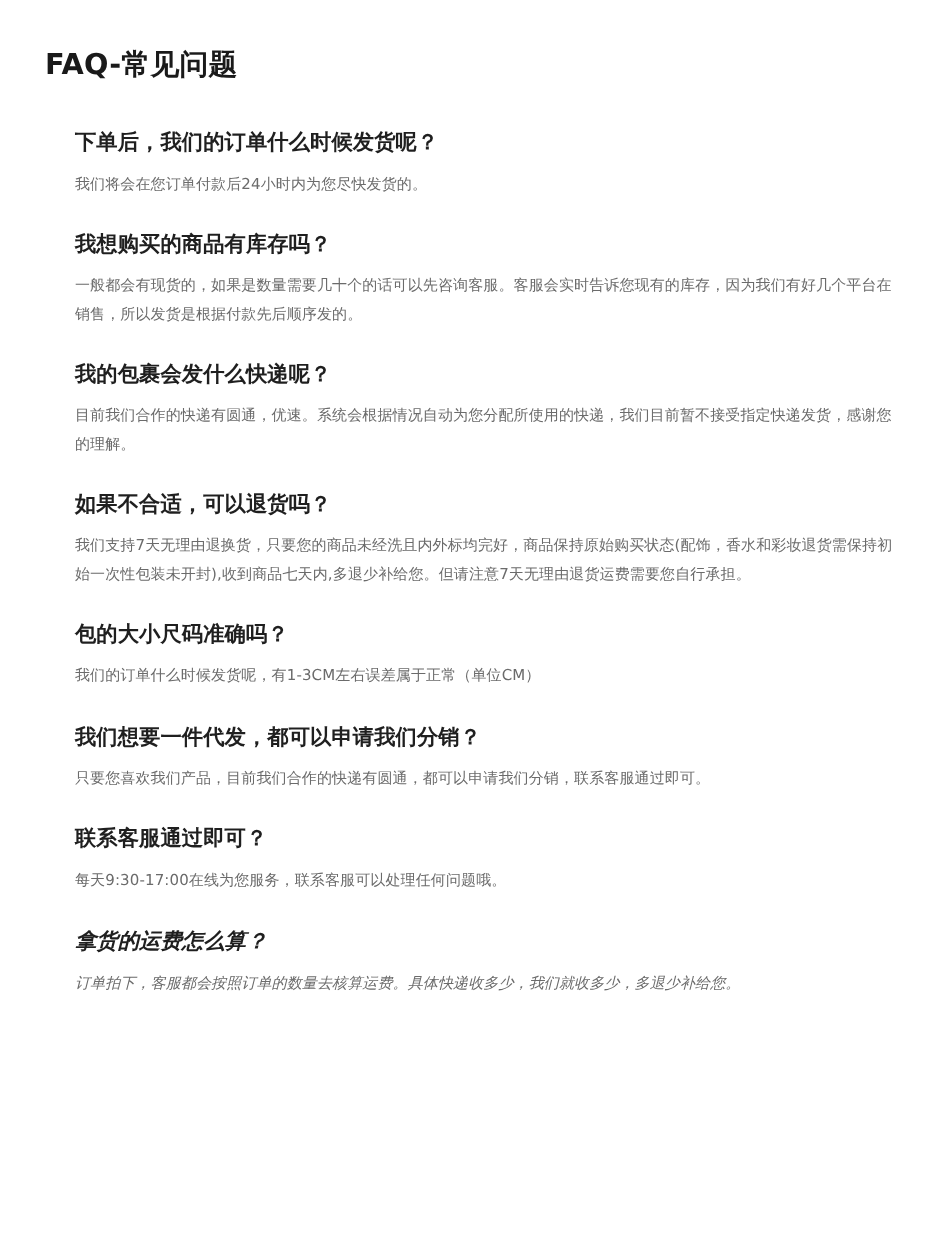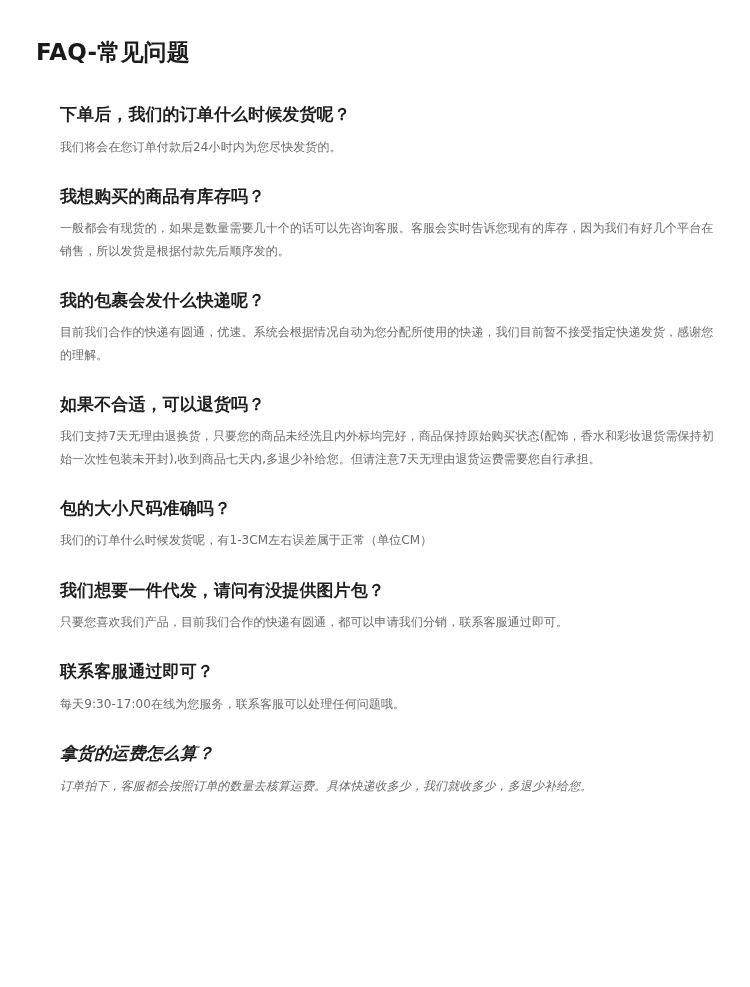--- a/index.html
+++ b/index.html
@@ -78,21 +78,21 @@
     </div>
     <div class="faq-item">
       <p class="faq-q">如果不合适，可以退货吗？</p>
       <p class="faq-a">我们支持7天无理由退换货，只要您的商品未经洗且内外标均完好，商品保持原始购买状态(配饰，香水和彩妆退货需保持初始一次性包装未开封),收到商品七天内,多退少补给您。但请注意7天无理由退货运费需要您自行承担。</p>
     </div>
     <div class="faq-item">
       <p class="faq-q">包的大小尺码准确吗？</p>
       <p class="faq-a">我们的订单什么时候发货呢，有1-3CM左右误差属于正常（单位CM）</p>
     </div>
     <div class="faq-item">
-      <p class="faq-q">我们想要一件代发，请问有没提供图片包？</p>
+      <p class="faq-q">我们想要一件代发，都可以申请我们分销？</p>
       <p class="faq-a">只要您喜欢我们产品，目前我们合作的快递有圆通，都可以申请我们分销，联系客服通过即可。</p>
     </div>
     <div class="faq-item">
       <p class="faq-q">联系客服通过即可？</p>
       <p class="faq-a">每天9:30-17:00在线为您服务，联系客服可以处理任何问题哦。</p>
     </div>
     <div class="faq-item">
       <p class="faq-q">拿货的运费怎么算？</p>
       <p class="faq-a">订单拍下，客服都会按照订单的数量去核算运费。具体快递收多少，我们就收多少，多退少补给您。</p>
     </div>

